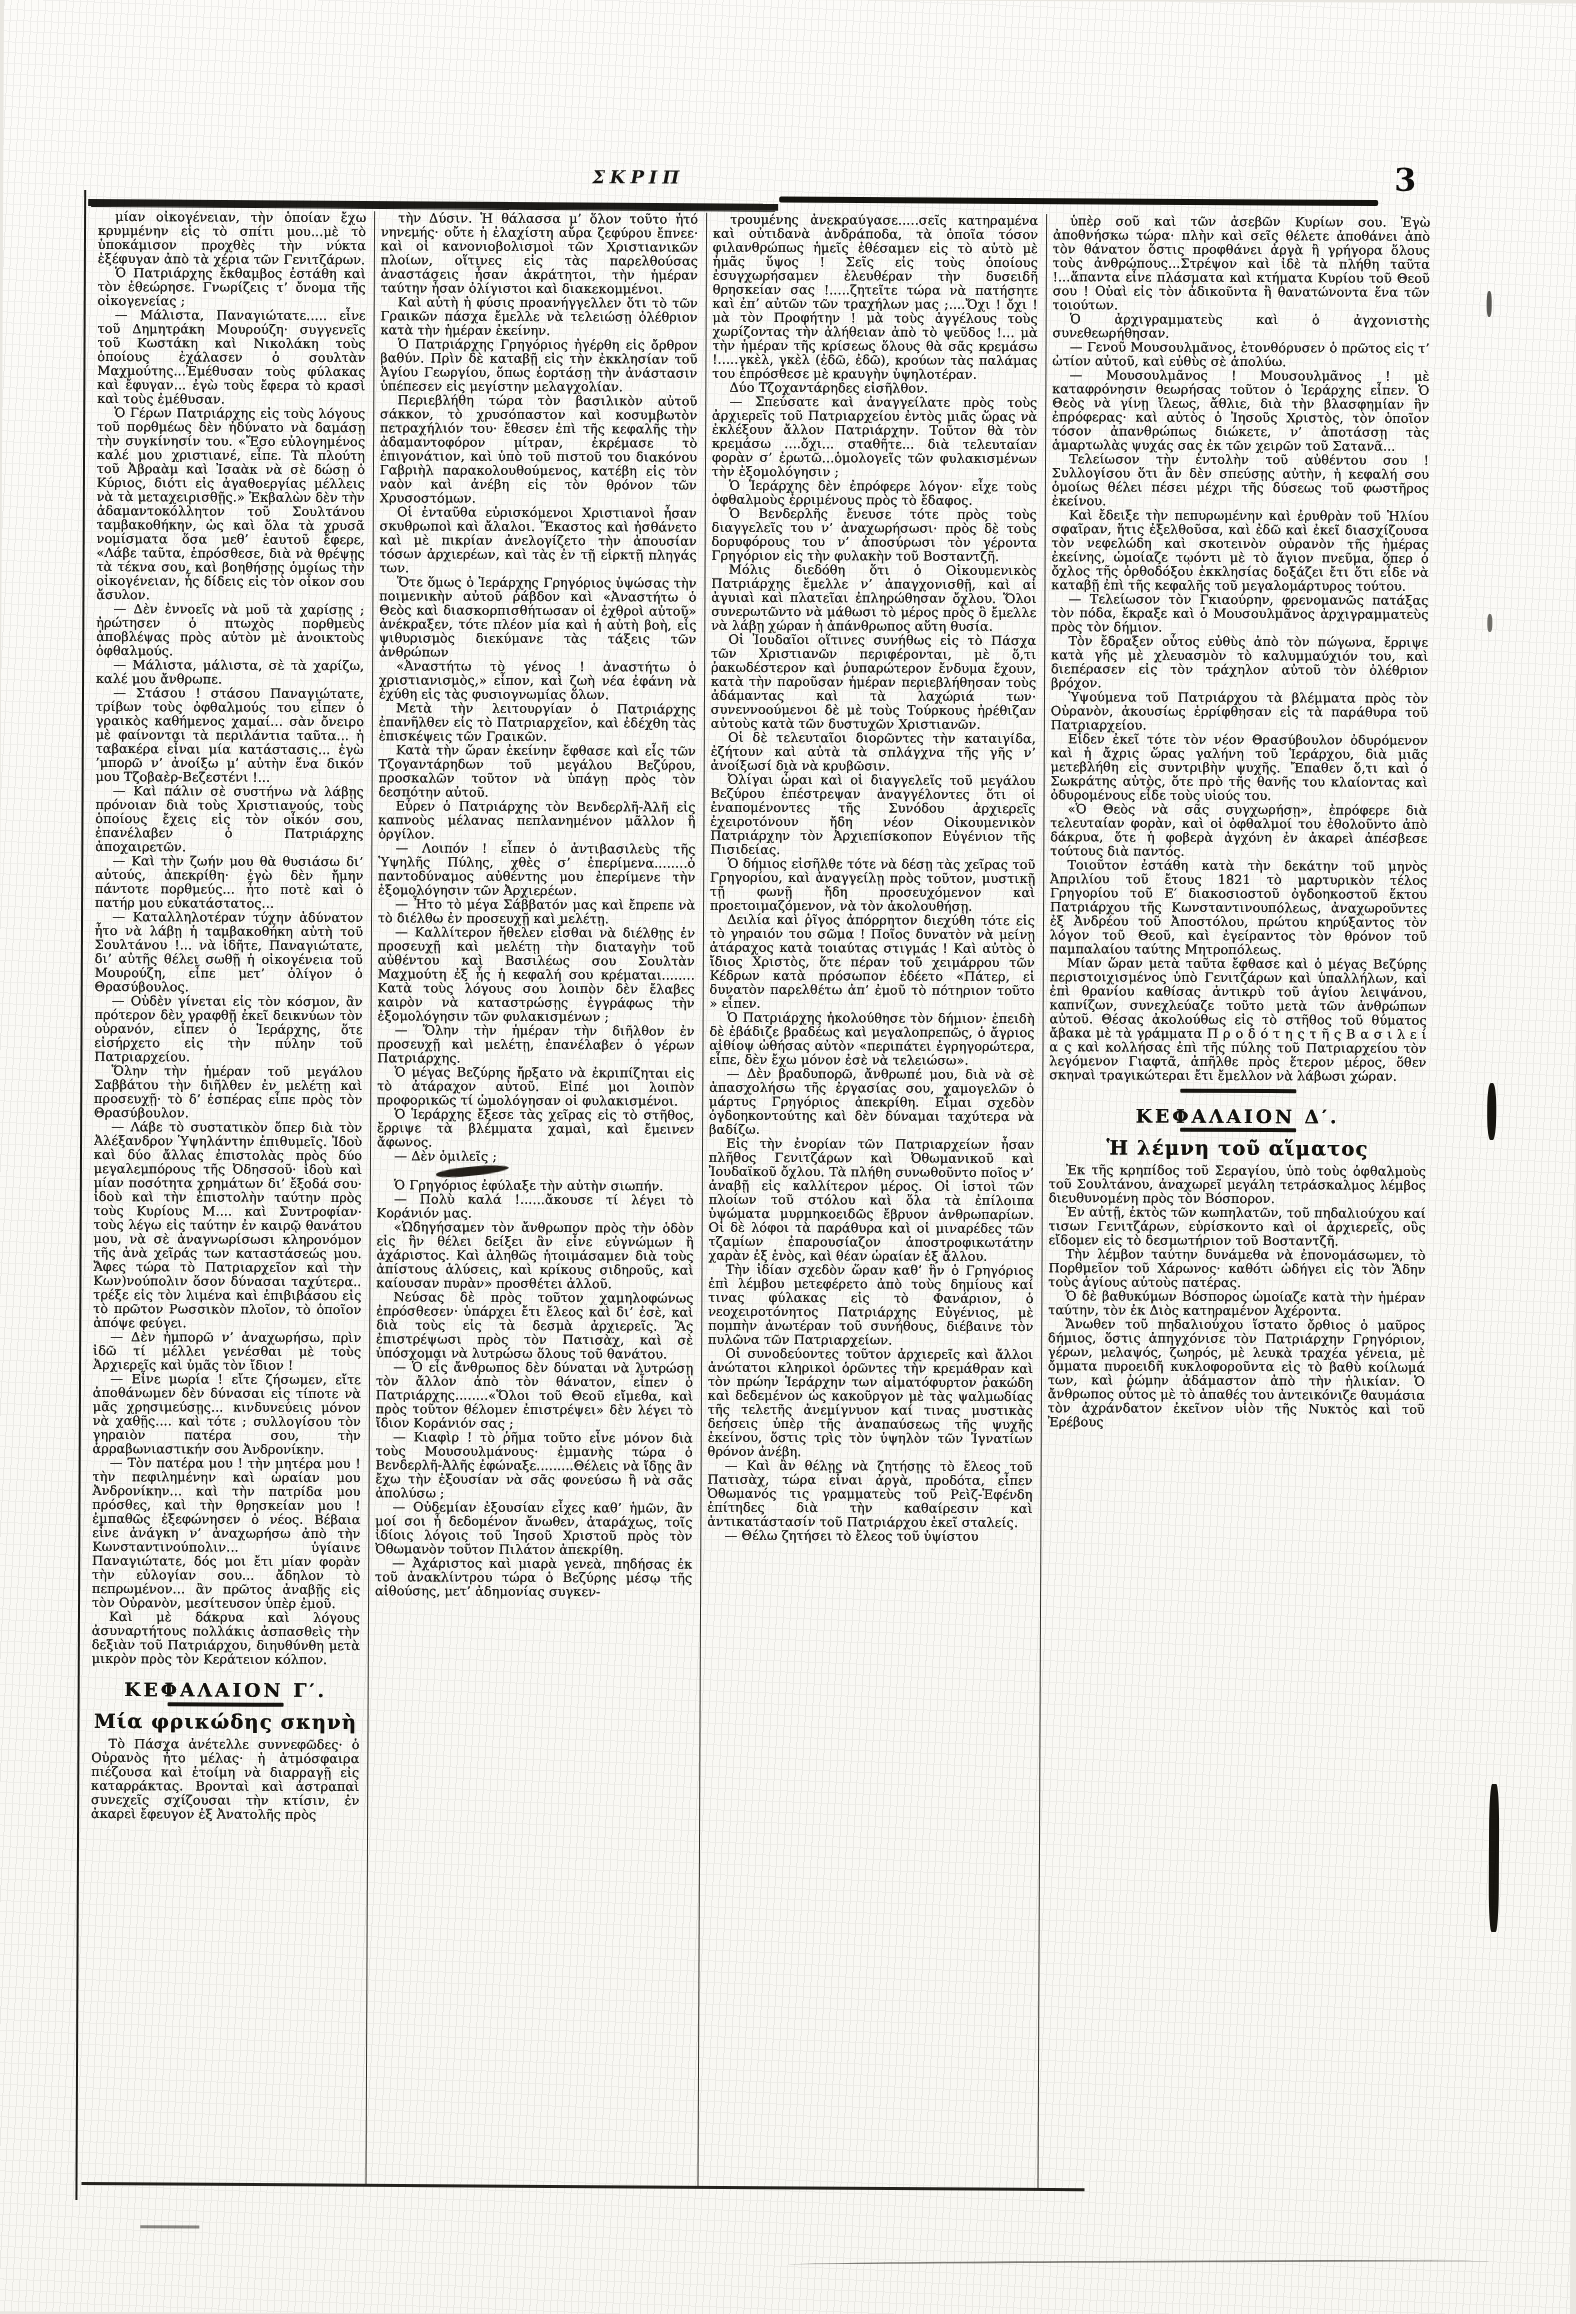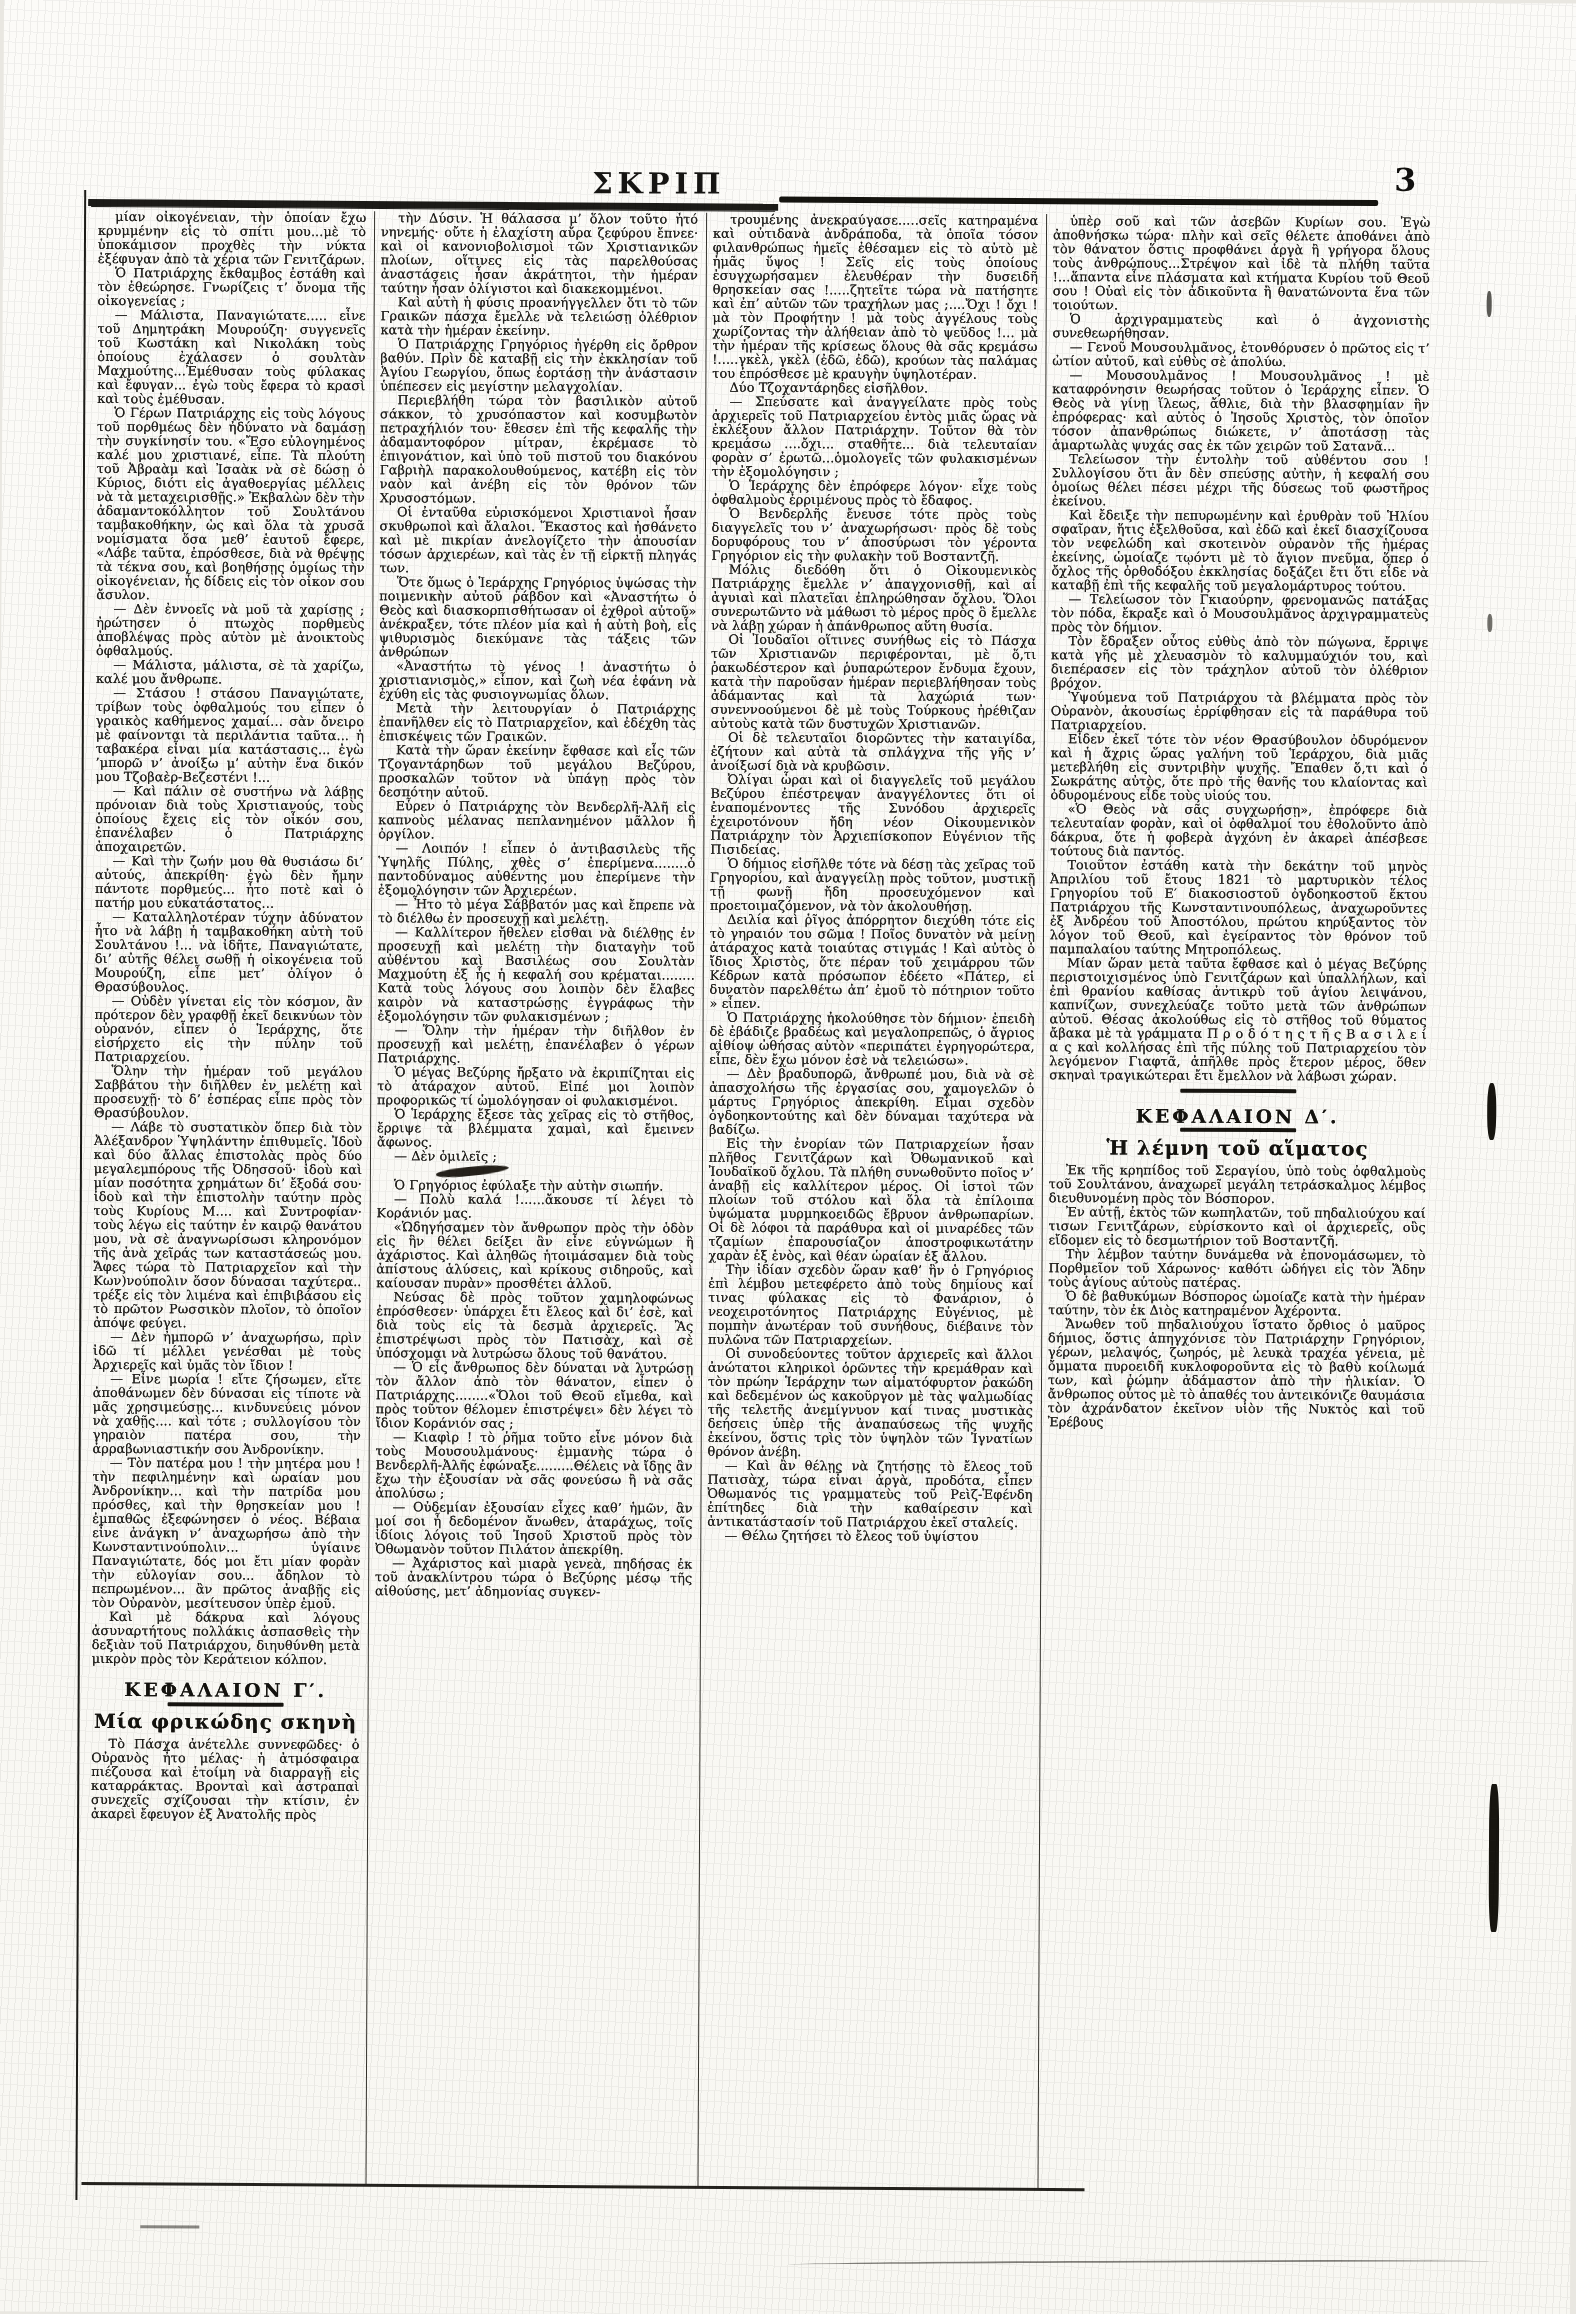--- a/index.html
+++ b/index.html
@@ -5,22 +5,22 @@
   html,body{margin:0;padding:0;background:#e9e7e1;}
   body{width:1576px;height:2315px;position:relative;overflow:hidden;
        font-family:"DejaVu Serif","Liberation Serif",serif;}
   .sheet{position:absolute;inset:0;background:
      linear-gradient(180deg,#fcfbf8 0%,#faf9f5 40%,#f8f7f2 100%);
      transform:rotate(0.25deg);transform-origin:50% 40%;}
   .grain{position:absolute;inset:0;pointer-events:none;opacity:.05;
      background:repeating-linear-gradient(93deg,#000 0 1px,transparent 1px 6.9px),
                 repeating-linear-gradient(2deg,#444 0 1px,transparent 1px 10.8px);}
   
-  .masthead{position:absolute;left:589px;top:167px;font-size:29px;font-weight:bold;
-     letter-spacing:4.9px;color:#161513;}
+  .masthead{position:absolute;left:589px;top:167px;font-size:18px;font-weight:bold;
+     letter-spacing:4.9px;color:#161513;font-style:italic;}
   .pagenum{position:absolute;left:1391px;top:158px;font-size:31.5px;font-weight:bold;color:#11100e;}
   .head-rule-left{position:absolute;left:85px;top:203px;width:690px;height:3.9px;background:#1c1b18;
      border-bottom:3.9px solid transparent;box-shadow:0 3.9px 0 -3px #1c1b18;transform:rotate(0.15deg);}
   .head-rule-right{position:absolute;left:776px;top:197px;width:599px;height:5.9px;background:#15140f;
      border-radius:2px;transform:rotate(0.1deg);}
   
   .columns{position:absolute;left:89px;top:213px;width:1407px;height:1974px;
      display:grid;grid-template-columns:283px 332px 340px 391px;}
   .col{height:1974px;overflow:hidden;padding:0 7.9px 0 5.9px;color:#201f1c;
      font-size:12.8px;line-height:14px;text-align:justify;

